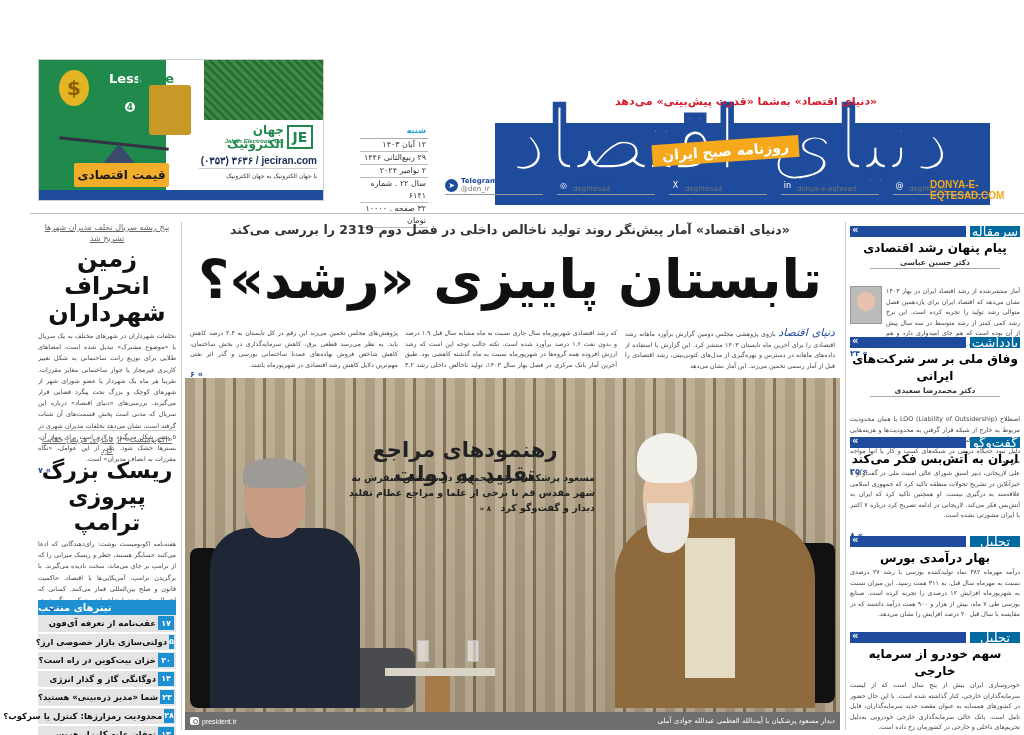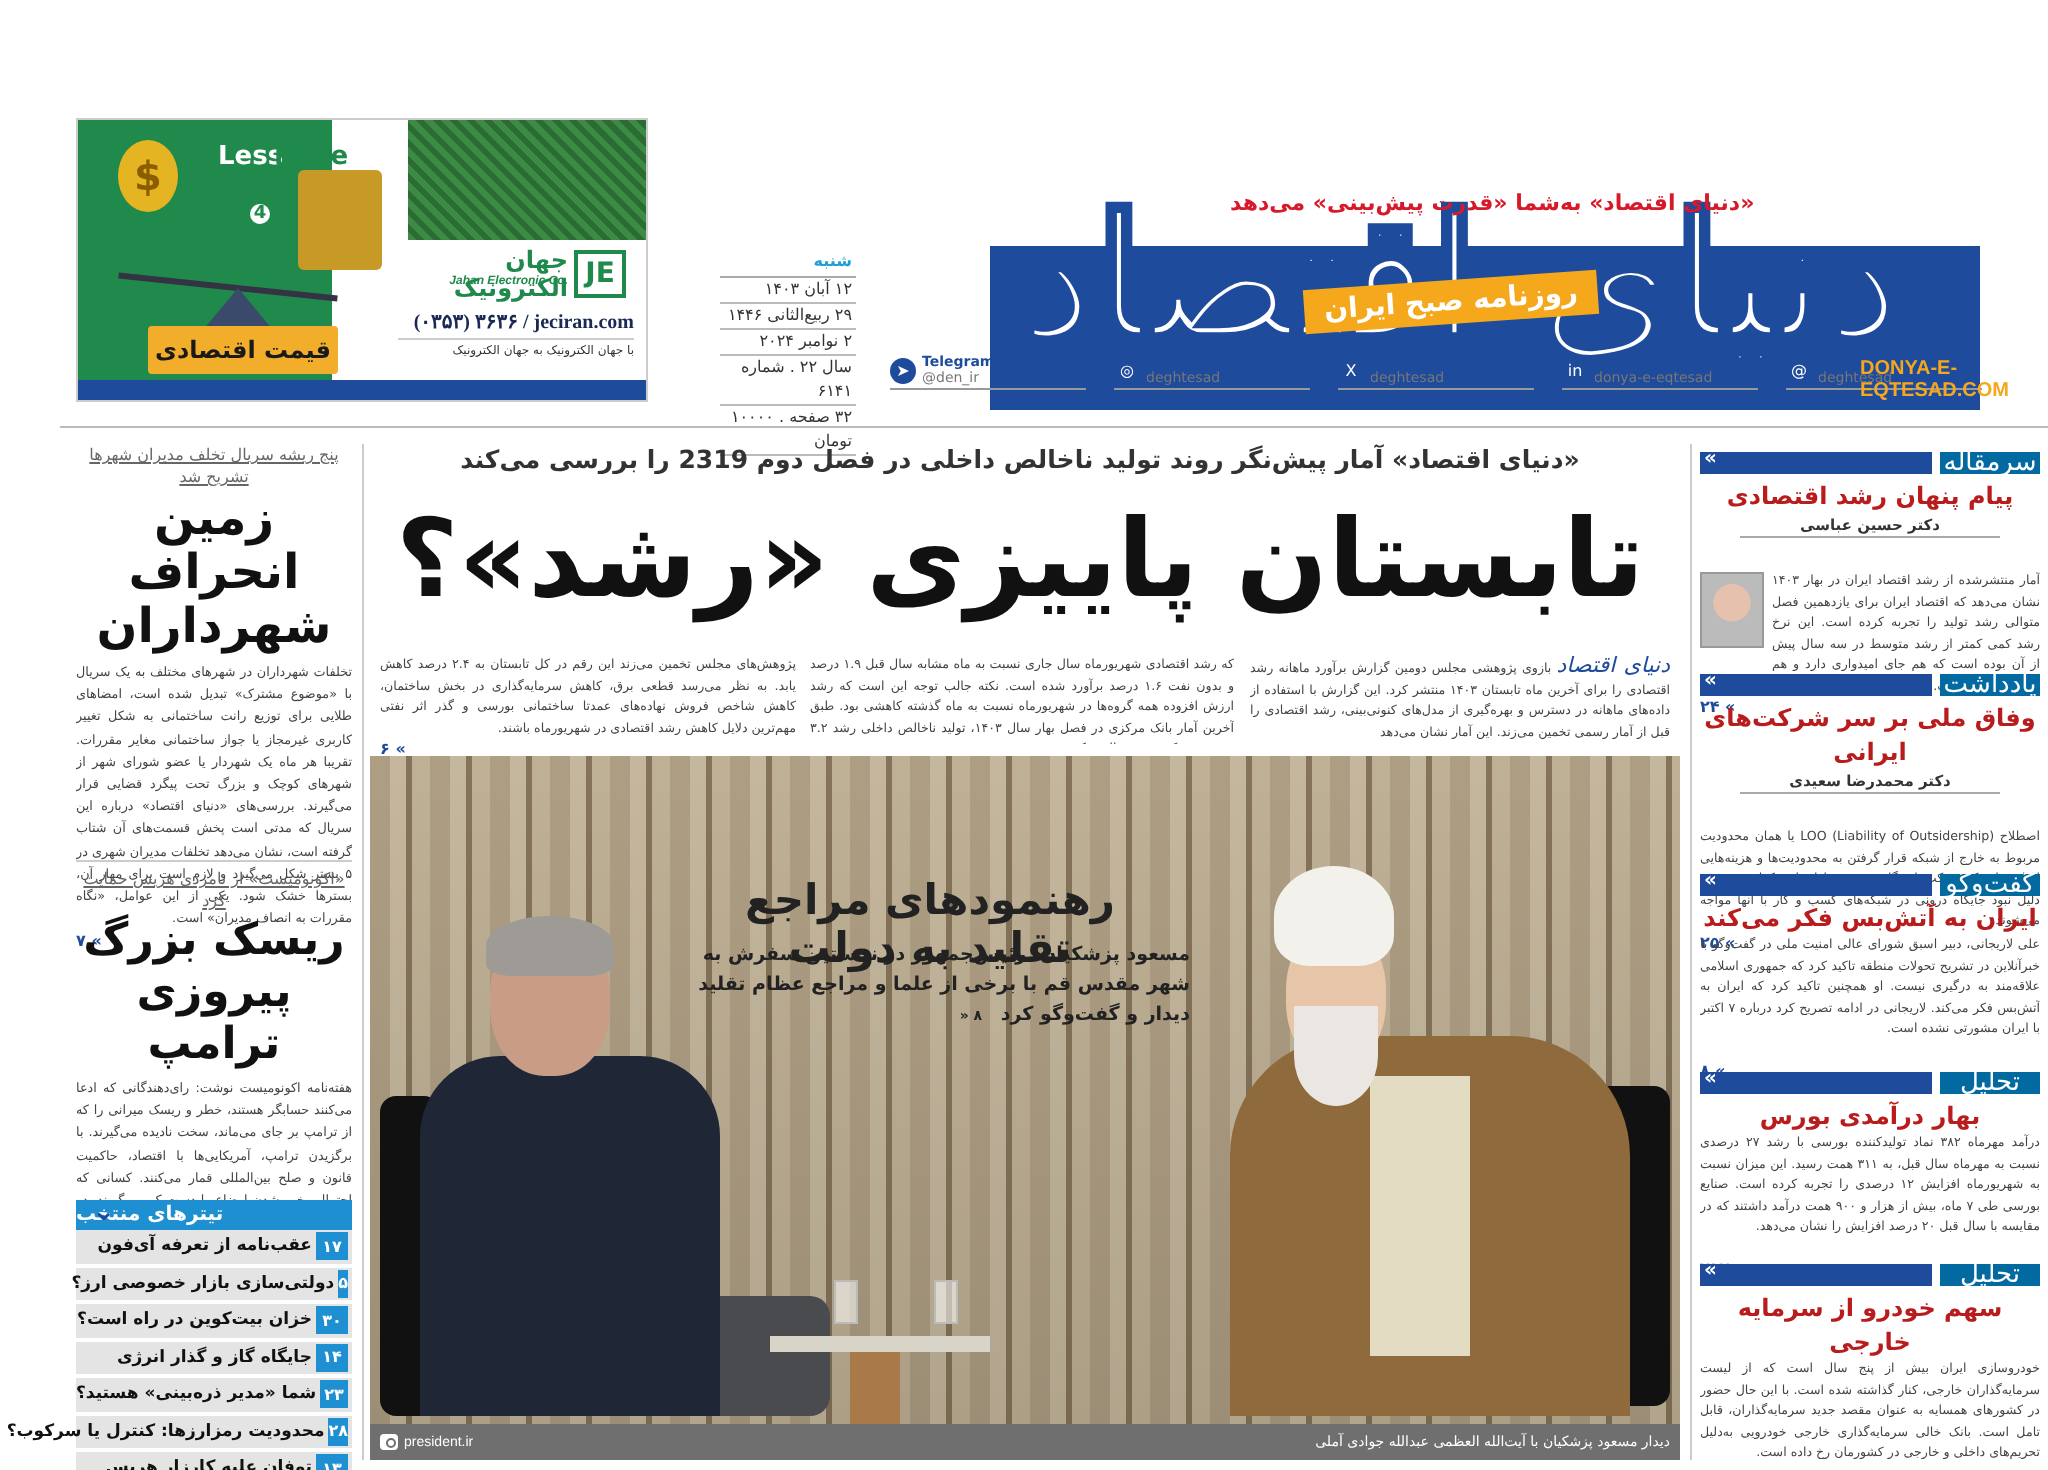--- a/index.html
+++ b/index.html
@@ -36,21 +36,21 @@
   .ad-gift { position: absolute; left: 110px; top: 25px; width: 42px; height: 50px; background: #c79a28; border-radius: 3px; }
   .ad-less { position: absolute; left: 70px; top: 12px; color: #fff; font-size: 13px; font-weight: bold; width: 12px; line-height: 13px; text-align: center; }
   .ad-more { position: absolute; left: 98px; top: 12px; color: #1f8a4c; font-size: 13px; font-weight: bold; width: 12px; line-height: 13px; text-align: center; }
   .ad-four { position: absolute; left: 84px; top: 40px; width: 14px; height: 14px; border-radius: 50%; border: 2px solid #1f8a4c; background: #fff; color: #1f8a4c; font-size: 9px; font-weight: bold; display: flex; align-items: center; justify-content: center; }
   .ad-scale { position: absolute; left: 20px; top: 82px; width: 110px; height: 3px; background: #334; transform: rotate(6deg); }
   .ad-base { position: absolute; left: 55px; top: 84px; width: 0; height: 0; border-left: 25px solid transparent; border-right: 25px solid transparent; border-bottom: 30px solid #3a4a6a; }
   .ad-price { position: absolute; left: 35px; top: 103px; width: 95px; height: 24px; background: #f2ae2a; color: #1a1a1a; font-size: 12px; font-weight: bold; display: flex; align-items: center; justify-content: center; direction: rtl; border-radius: 2px; }
   .ad-brand-logo { position: absolute; left: 248px; top: 65px; width: 26px; height: 24px; border: 2px solid #1f8a4c; color: #1f8a4c; font-weight: bold; font-size: 14px; display: flex; align-items: center; justify-content: center; }
   .ad-brand { position: absolute; left: 160px; top: 63px; width: 85px; text-align: right; color: #1f8a4c; font-size: 12px; font-weight: bold; direction: rtl; line-height: 14px; }
   .ad-brand-en { position: absolute; left: 160px; top: 78px; width: 85px; text-align: right; color: #1f8a4c; font-size: 6px; font-style: italic; font-family: "Liberation Sans", sans-serif; font-weight: bold; }
-  .ad-phone { position: absolute; left: 160px; top: 95px; width: 118px; text-align: right; color: #1a2a55; font-size: 10px; font-weight: bold; font-family: Liberation Serif, serif; border-bottom: 1px solid #ccc; padding-bottom: 2px; }
+  .ad-phone { position: absolute; left: 160px; top: 95px; width: 118px; text-align: right; color: #1a2a55; font-size: 10px; font-weight: bold; font-family: Liberation Sans, sans-serif; border-bottom: 1px solid #ccc; padding-bottom: 2px; }
   .ad-small { position: absolute; left: 160px; top: 112px; width: 118px; text-align: right; color: #333; font-size: 6px; direction: rtl; }
   .ad-bar { position: absolute; left: 0; bottom: 0; width: 286px; height: 10px; background: #1e4b9b; }
 
   
   .hr-top { position: absolute; left: 30px; top: 213px; width: 994px; height: 1px; background: #bbb; }
   .vr { position: absolute; width: 1px; background: #ccc; }
 
   
   .lcol { position: absolute; left: 38px; width: 138px; direction: rtl; text-align: right; }
   .kicker { font-size: 8px; color: #666; line-height: 11px; text-align: center; text-decoration: underline; }
@@ -98,21 +98,21 @@
   .camera-icon { width: 9px; height: 8px; border: 1px solid #fff; border-radius: 2px; background: #fff; position: relative; }
   .camera-icon::after { content: ""; position: absolute; left: 2px; top: 1px; width: 3px; height: 3px; border: 1px solid #6f6f6f; border-radius: 50%; }
   .caption-text { color: #fff; font-size: 7px; direction: rtl; }
 
   
   .rcol { position: absolute; left: 850px; width: 170px; direction: rtl; text-align: right; }
   .sec-bar { display: flex; height: 11px; margin-bottom: 3px; }
   .sec-label { width: 50px; background: #0369a1; color: #fff; font-size: 13px; display: flex; align-items: center; justify-content: center; }
   .sec-line { flex: 1; background: #1e4b9b; position: relative; margin-right: 4px; }
   .sec-chev { position: absolute; left: 2px; top: -2px; color: #fff; font-size: 10px; font-weight: bold; line-height: 12px; direction: ltr; }
-  .rhead { font-size: 12px; font-weight: bold; color: #b91c1c; text-align: center; line-height: 17px; }
+  .rhead { font-size: 12px; font-weight: bold; color: #000000; text-align: center; line-height: 17px; }
   .author { font-size: 7.5px; font-weight: bold; color: #333; text-align: center; border-bottom: 1px solid #aaa; line-height: 11px; margin: 0 20px 17px; }
   .r-body { font-size: 6.3px; line-height: 10.5px; color: #444; text-align: justify; }
   .r-photo { float: left; width: 32px; height: 38px; background: radial-gradient(circle at 50% 40%, #e6c1ad 0 35%, #bbb 36% 100%); margin: 0 4px 2px 0; border: 1px solid #999; }
 </style>
 </head>
 <body>
 
 <div class="masthead">
   <div class="mast-band"></div>
   <div class="mast-logo">دنیای اقتصاد</div>
@@ -205,21 +205,21 @@
   <div class="pick">
       <span class="pick-num">۵</span>
       <span class="pick-text">دولتی‌سازی بازار خصوصی ارز؟</span>
     </div>
   <div class="pick">
       <span class="pick-num">۳۰</span>
       <span class="pick-text">خزان بیت‌کوین در راه است؟</span>
     </div>
   <div class="pick">
       <span class="pick-num">۱۴</span>
-      <span class="pick-text">جایگاه گاز و گذار انرژی</span>
+      <span class="pick-text">دوگانگی گاز و گذار انرژی</span>
     </div>
   <div class="pick">
       <span class="pick-num">۲۳</span>
       <span class="pick-text">شما «مدیر ذره‌بینی» هستید؟</span>
     </div>
   <div class="pick">
       <span class="pick-num">۲۸</span>
       <span class="pick-text">محدودیت رمزارزها: کنترل یا سرکوب؟</span>
     </div>
   <div class="pick">

